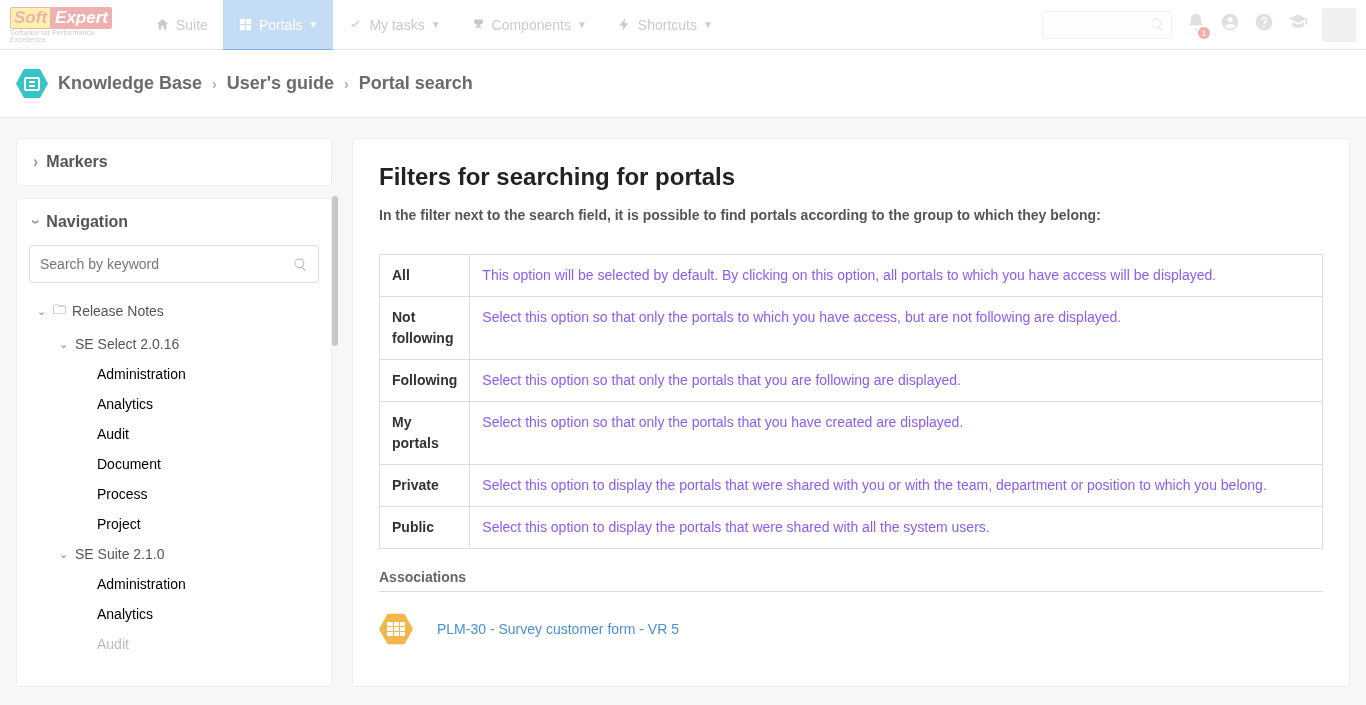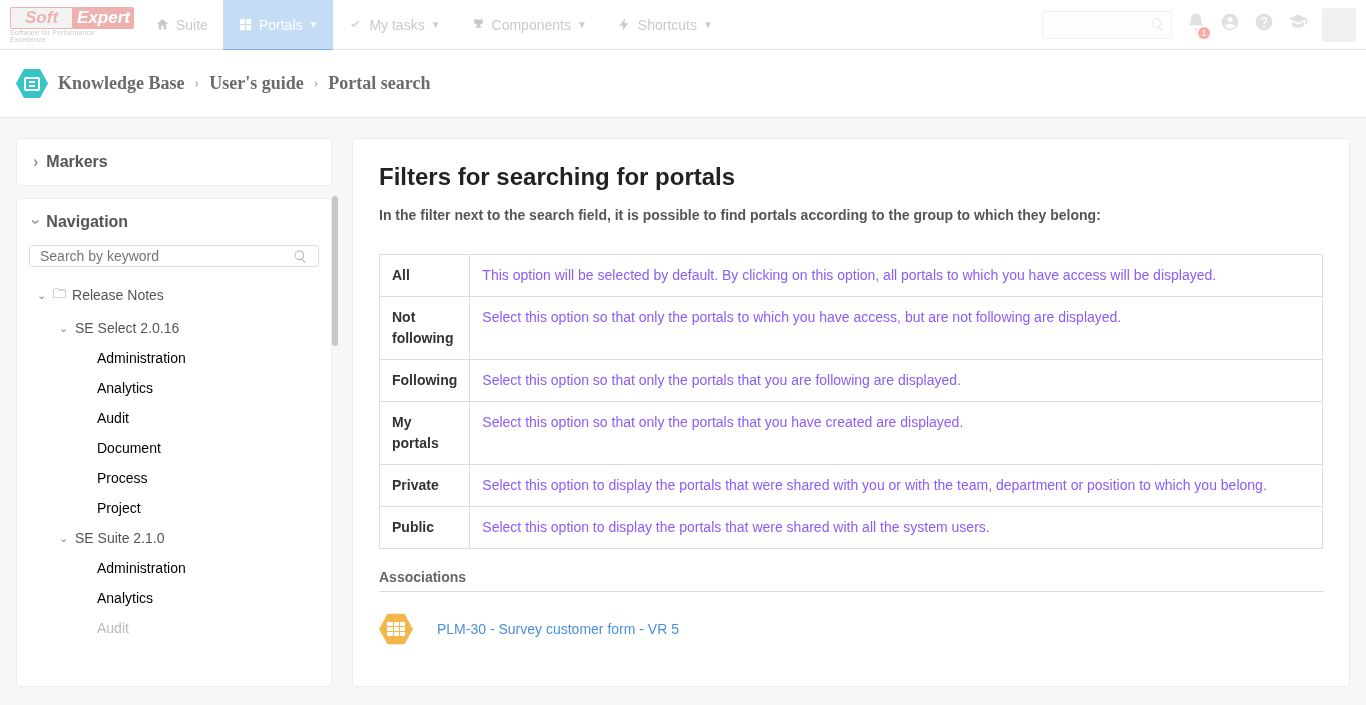--- a/index.html
+++ b/index.html
@@ -1,44 +1,44 @@
 <!DOCTYPE html>
 <html><head>
 <meta charset="utf-8">
 <style>
   * { margin: 0; padding: 0; box-sizing: border-box; }
   body { font-family: Arial, Helvetica, sans-serif; font-size: 14px; color: #333; background: #fff; }
   .topbar { height: 50px; display: flex; align-items: center; border-bottom: 1px solid #e5e5e5; padding: 0 10px; position: relative; }
   .logo { width: 120px; height: 36px; display:flex; flex-direction:column; justify-content:center; margin-right:10px;}
   .logo-main { display:flex;}
-  .logo-soft { font-style: italic; font-weight: bold; color: #d9534f; font-size:17px; border:1px solid #d9534f; padding:0 14px; background:#e5e5e5; border-radius:2px 0 0 2px;}
+  .logo-soft { font-style: italic; font-weight: bold; color: #d9534f; font-size:17px; border:1px solid #d9534f; padding:0 3px; background:#fde047; border-radius:2px 0 0 2px;}
   .logo-expert { font-style: italic; font-weight: bold; color: #fff; background:#d9534f; font-size:17px; border:1px solid #d9534f; padding:0 3px; border-radius:0 2px 2px 0;}
   .logo-tag { font-size:7px; color:#888; letter-spacing:0.2px;}
   .nav-item { display:flex; align-items:center; height:50px; padding:0 15px; color:#888; cursor:pointer; gap:6px; font-size:14px;}
   .nav-item.active { background:#7eb1e8; color:#fff;}
   .nav-right { margin-left:auto; display:flex; align-items:center; gap:14px;}
   .search-box { width:130px; height:28px; border:1px solid #e0e0e0; border-radius:2px; display:flex; align-items:center; justify-content:flex-end; padding:0 6px; background:#fdfdfd;}
   .icon-btn { color:#bbb; position:relative; cursor:pointer; font-size:18px;}
   .badge { position:absolute; bottom:-2px; right:-4px; background:#e74c3c; color:#fff; font-size:9px; border-radius:50%; width:12px; height:12px; display:flex; align-items:center; justify-content:center;}
   .avatar { width:34px; height:34px; background:#ddd; border-radius:2px;}
   .overlay { position:absolute; inset:0; background:rgba(255,255,255,0.55); pointer-events:none;}
   
-  .breadcrumb-bar { height:68px; display:flex; align-items:center; padding:0 16px; border-bottom:1px solid #e8e8e8; gap:10px; background:#fff;font-family:Liberation Serif, serif;}
+  .breadcrumb-bar { height:68px; display:flex; align-items:center; padding:0 16px; border-bottom:1px solid #e8e8e8; gap:10px; background:#fff;}
   .kb-icon-hex { width:32px; height:32px; background:#35c5c5; clip-path: polygon(25% 5%, 75% 5%, 100% 50%, 75% 95%, 25% 95%, 0% 50%); display:flex; align-items:center; justify-content:center;}
   .kb-icon-inner { width:16px; height:14px; border:2px solid #fff; border-radius:2px; background:#35c5c5; position:relative;}
   .kb-icon-inner::before{content:""; position:absolute; left:3px; top:2px; right:3px; height:2px; background:#fff; box-shadow:0 4px 0 #fff;}
   .breadcrumb-item { color:#6b6b6b; font-size:18px; font-weight:bold; cursor:pointer;}
   .breadcrumb-sep { color:#b0b0b0; font-weight:bold;}
   
   .page-body { display:flex; padding:20px 16px; gap:20px; background:#f6f7f8; min-height:calc(705px - 118px);}
   .left-col { width:316px; display:flex; flex-direction:column; gap:12px; position:relative;}
   .panel { background:#fff; border-radius:3px; border:1px solid #eee; }
   .panel-head { padding:14px 16px; color:#555; font-size:16px; font-weight:bold; display:flex; align-items:center; gap:8px; cursor:pointer;}
   .panel-body { padding:0 12px 12px;}
-  .kw-search { display:flex; align-items:center; border:1px solid #ddd; border-radius:3px; padding:0 10px; height:22px; background:#fff;}
+  .kw-search { display:flex; align-items:center; border:1px solid #ddd; border-radius:3px; padding:0 10px; height:38px; background:#fff;}
   .kw-search input { border:none; outline:none; flex:1; font-size:14px; color:#555;}
   .tree { margin-top:10px;}
   .tree-row { display:flex; align-items:center; gap:6px; padding:7px 0; color:#555; font-size:14px; cursor:pointer;}
   .lvl0 { padding-left:8px;}
   .lvl1 { padding-left:30px;}
   .lvl2 { padding-left:68px; color:#000000;}
   .chev { width:10px; color:#888; font-size:11px;}
   .folder-icon { color:#666; font-size:13px;}
   .left-scroll { position:absolute; right:-6px; top:58px; width:6px; height:150px; background:#c7c7c7; border-radius:3px;}
   

